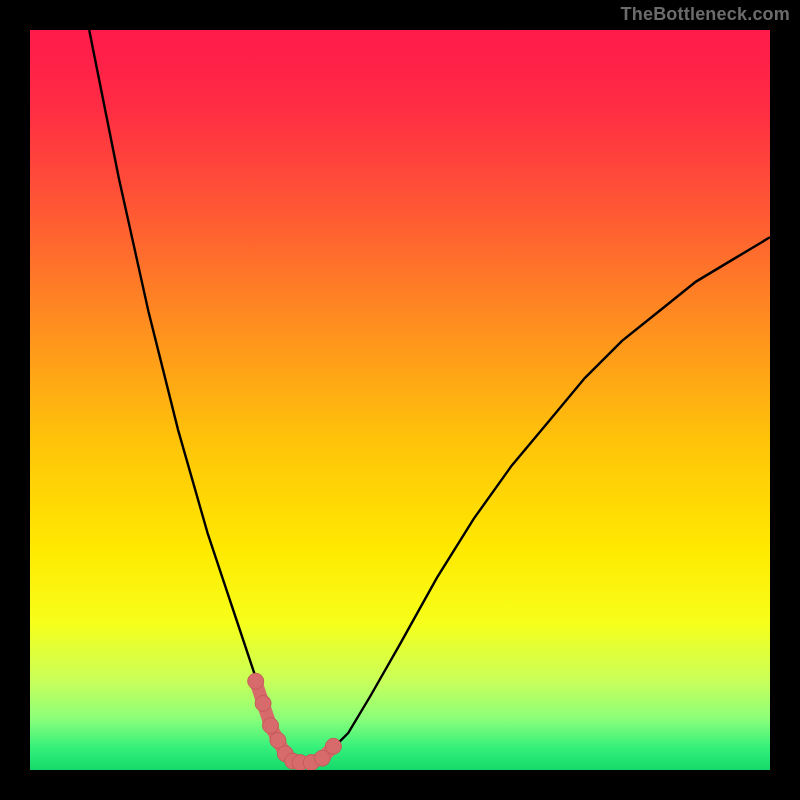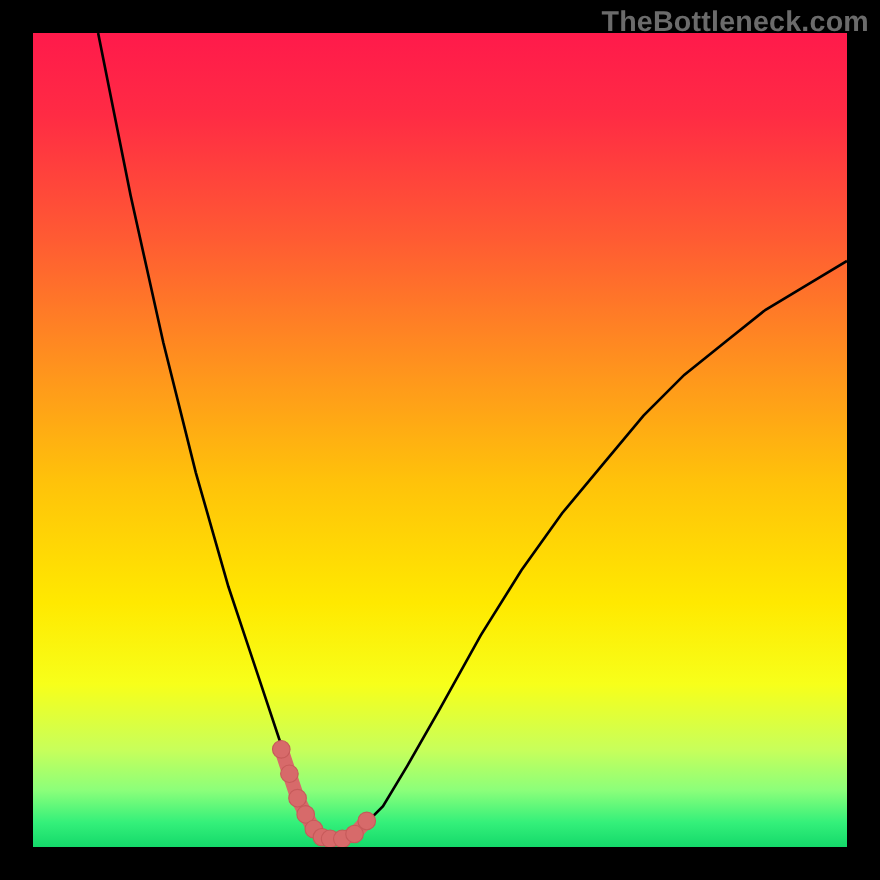--- a/index.html
+++ b/index.html
@@ -22,21 +22,21 @@
     left: 30px;
     top: 30px;
     width: 740px;
     height: 740px;
     overflow: hidden;
   }
   .watermark {
     position: absolute;
     top: 4px;
     right: 10px;
-    font-size: 26px;
+    font-size: 18px;
     font-weight: 600;
     color: #6b6b6b;
     letter-spacing: 0.2px;
     user-select: none;
   }
   svg { display: block; }
 </style>
 </head>
 <body>
 

